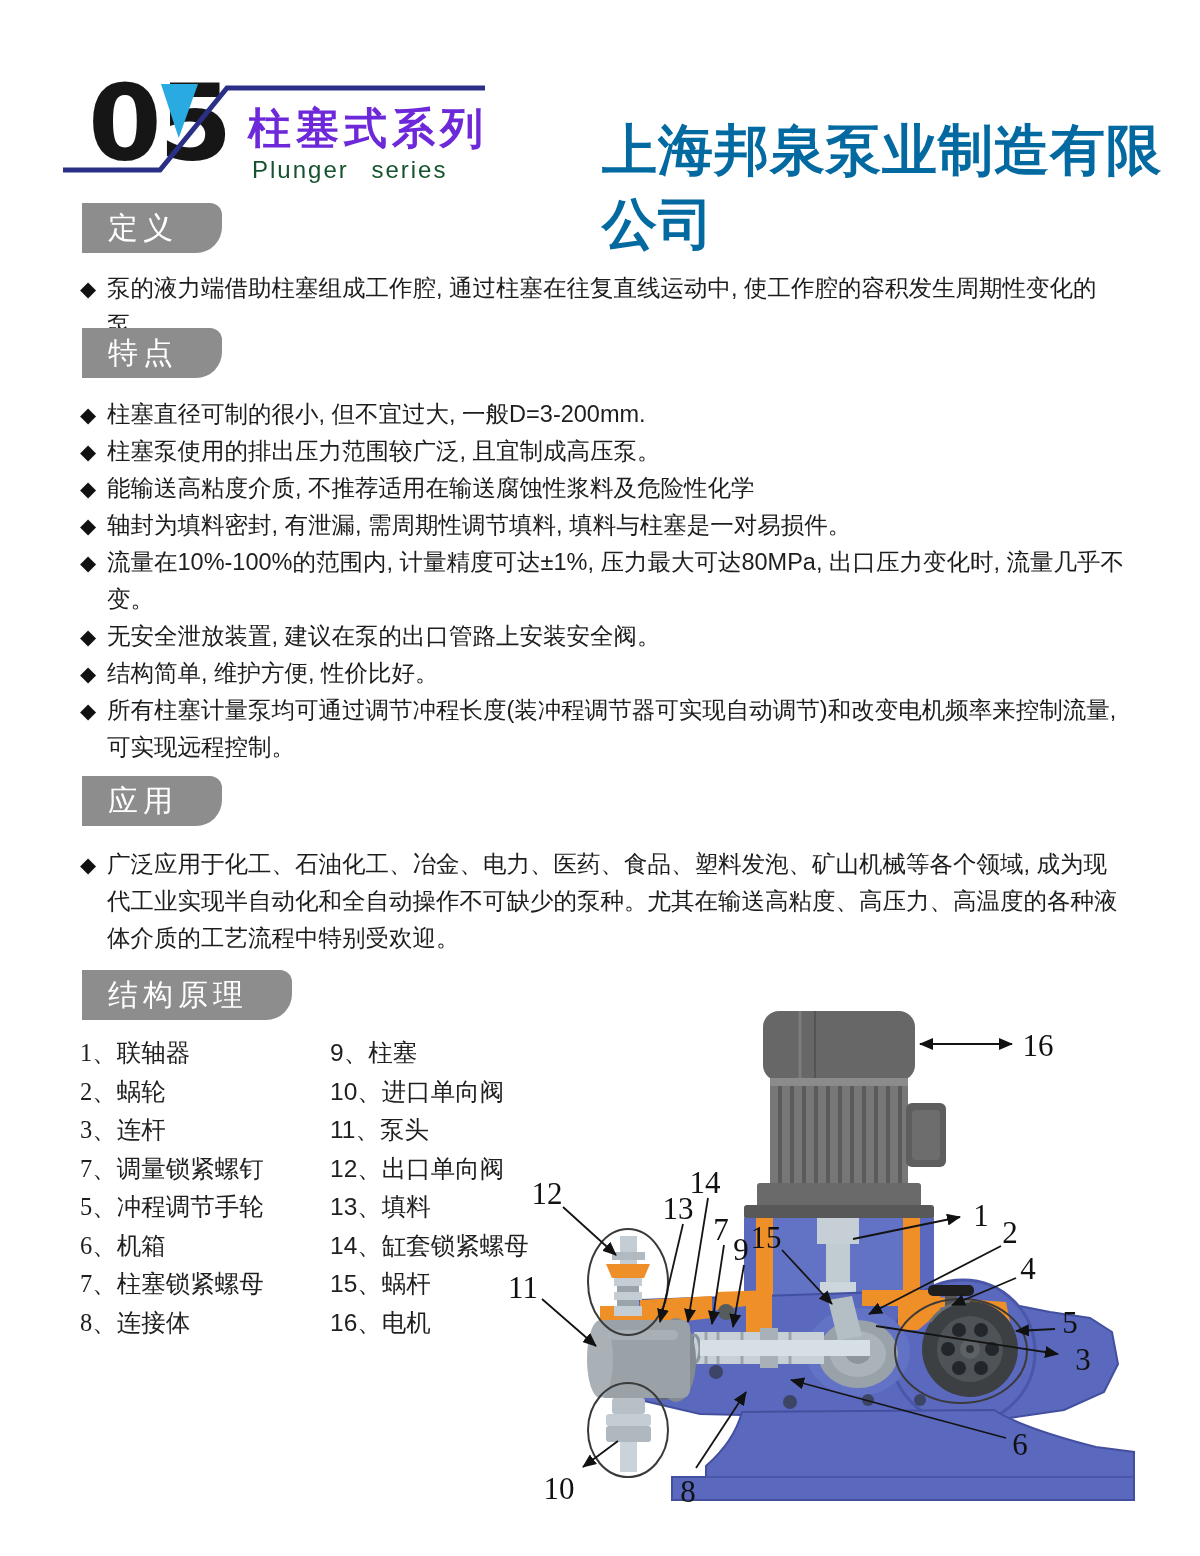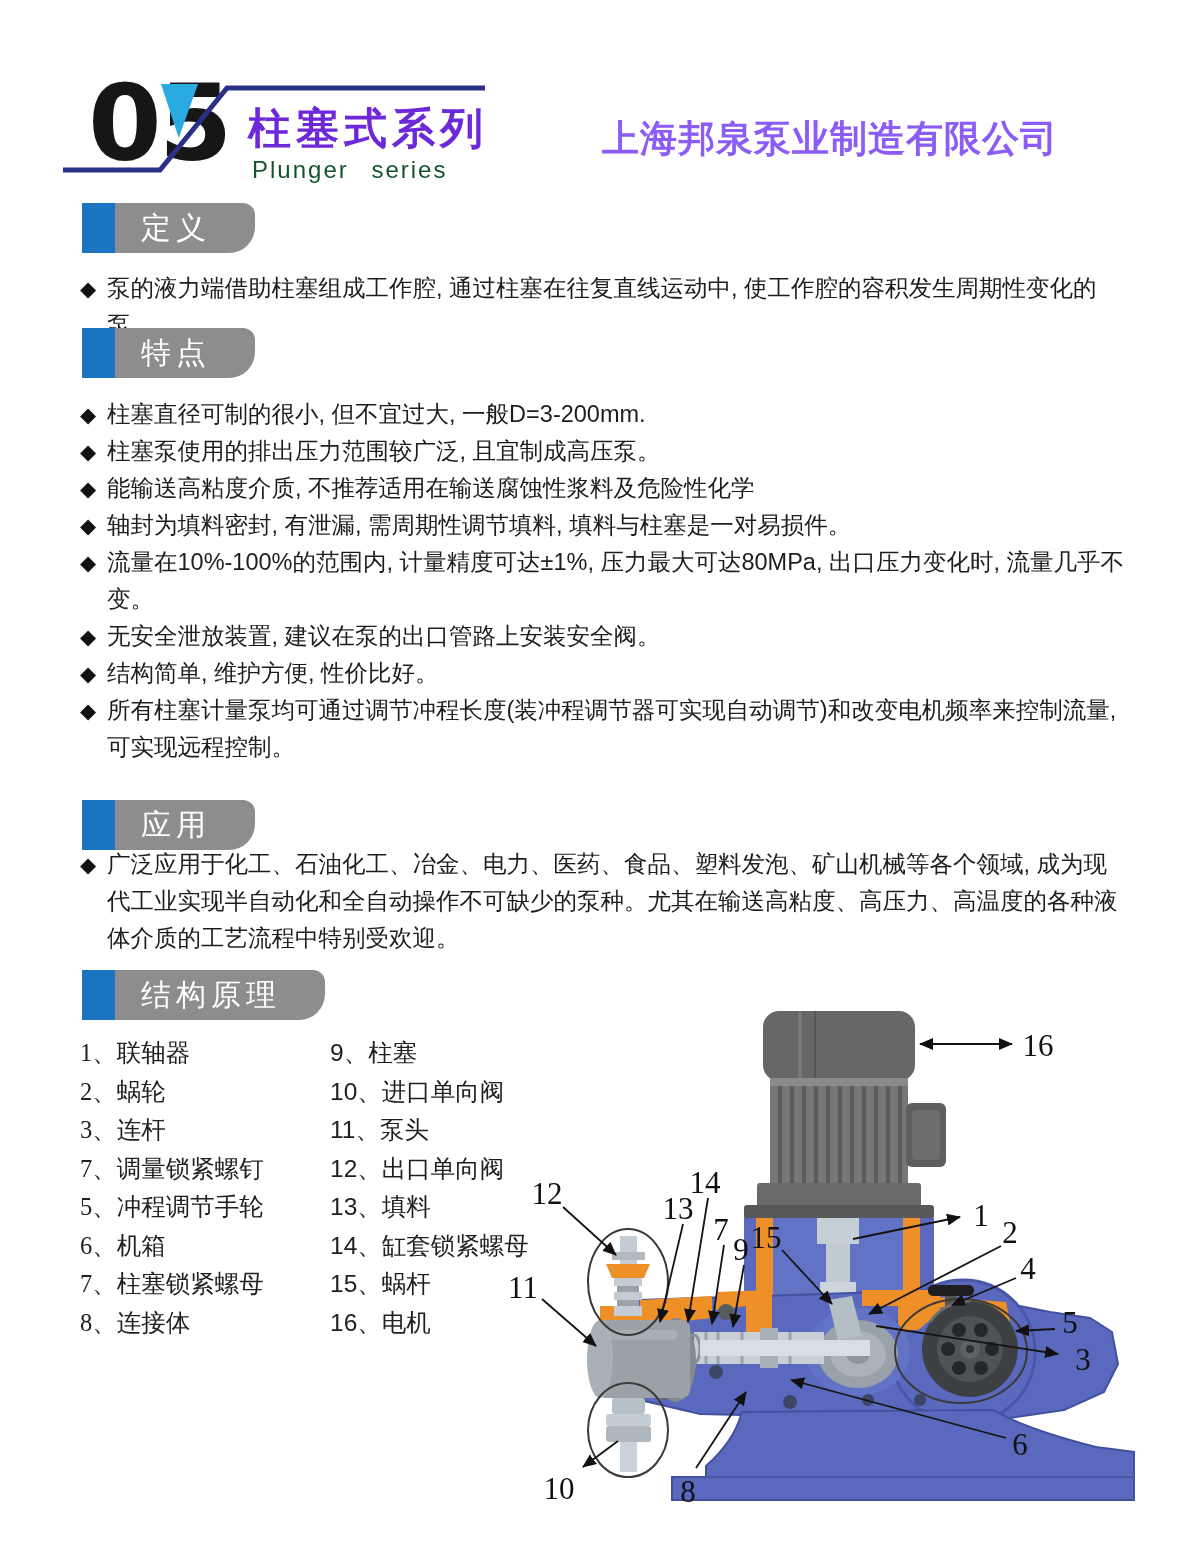--- a/index.html
+++ b/index.html
@@ -8,24 +8,24 @@
   .abs{position:absolute;}
 
   
   .pagenum{left:64px;top:78px;font-size:106px;font-weight:bold;color:#161616;
            line-height:92px;letter-spacing:-3px;font-family:"DejaVu Sans",sans-serif;margin-left:24px;}
   .tri{left:161px;top:84px;width:37px;height:54px;background:#29abe2;
        clip-path:polygon(0 0,100% 0,48% 100%);}
   .hline{left:58px;top:82px;}
   .title{left:248px;top:100px;font-size:43px;font-weight:600;color:#6d28d9;letter-spacing:5px;}
   .subtitle{left:252px;top:156px;font-size:24px;color:#14532d;letter-spacing:2px;word-spacing:14px;}
-  .company{left:602px;top:114px;font-size:37px;font-weight:bold;color:#8b5cf6;letter-spacing:1px;}
-
-  
-  .sec{left:82px;height:50px;display:flex;align-items:stretch;}
+  .company{left:602px;top:114px;font-size:55px;font-weight:bold;color:#0369a1;letter-spacing:1px;}
+
+  
+  .sec{left:82px;height:50px;display:flex;align-items:stretch;flex-direction:column;}
   .sec .sq{width:33px;height:50px;background:#1b74c2;}
   .sec .tab{background:#8d8d8d;color:#ffffff;font-size:30px;line-height:50px;
             padding:0 44px 0 26px;border-radius:0 12px 26px 0;letter-spacing:5px;}
 
   
   .blist{left:80px;width:1048px;font-size:23.5px;line-height:37px;color:#1d1d1d;}
   .bl{position:relative;padding-left:27px;}
   .bl .dm{position:absolute;left:0;top:0;font-size:21px;color:#111;}
 
   
@@ -71,21 +71,21 @@
     <div class="bl"><span class="dm">◆</span><span>柱塞直径可制的很小, 但不宜过大, 一般D=3-200mm.</span></div>
     <div class="bl"><span class="dm">◆</span><span>柱塞泵使用的排出压力范围较广泛, 且宜制成高压泵。</span></div>
     <div class="bl"><span class="dm">◆</span><span>能输送高粘度介质, 不推荐适用在输送腐蚀性浆料及危险性化学</span></div>
     <div class="bl"><span class="dm">◆</span><span>轴封为填料密封, 有泄漏, 需周期性调节填料, 填料与柱塞是一对易损件。</span></div>
     <div class="bl"><span class="dm">◆</span><span>流量在10%-100%的范围内, 计量精度可达±1%, 压力最大可达80MPa, 出口压力变化时, 流量几乎不变。</span></div>
     <div class="bl"><span class="dm">◆</span><span>无安全泄放装置, 建议在泵的出口管路上安装安全阀。</span></div>
     <div class="bl"><span class="dm">◆</span><span>结构简单, 维护方便, 性价比好。</span></div>
     <div class="bl"><span class="dm">◆</span><span>所有柱塞计量泵均可通过调节冲程长度(装冲程调节器可实现自动调节)和改变电机频率来控制流量, 可实现远程控制。</span></div>
   </div>
 
-  <div class="abs sec" style="top:800px">
+  <div class="abs sec" style="top:776px">
     <div class="sq"></div>
     <div class="tab">应用</div>
   </div>
   <div class="abs blist" style="top:846px">
     <div class="bl">
       <span class="dm">◆</span>
       <span>广泛应用于化工、石油化工、冶金、电力、医药、食品、塑料发泡、矿山机械等各个领域, 成为现代工业实现半自动化和全自动操作不可缺少的泵种。尤其在输送高粘度、高压力、高温度的各种液体介质的工艺流程中特别受欢迎。</span>
     </div>
   </div>
 

